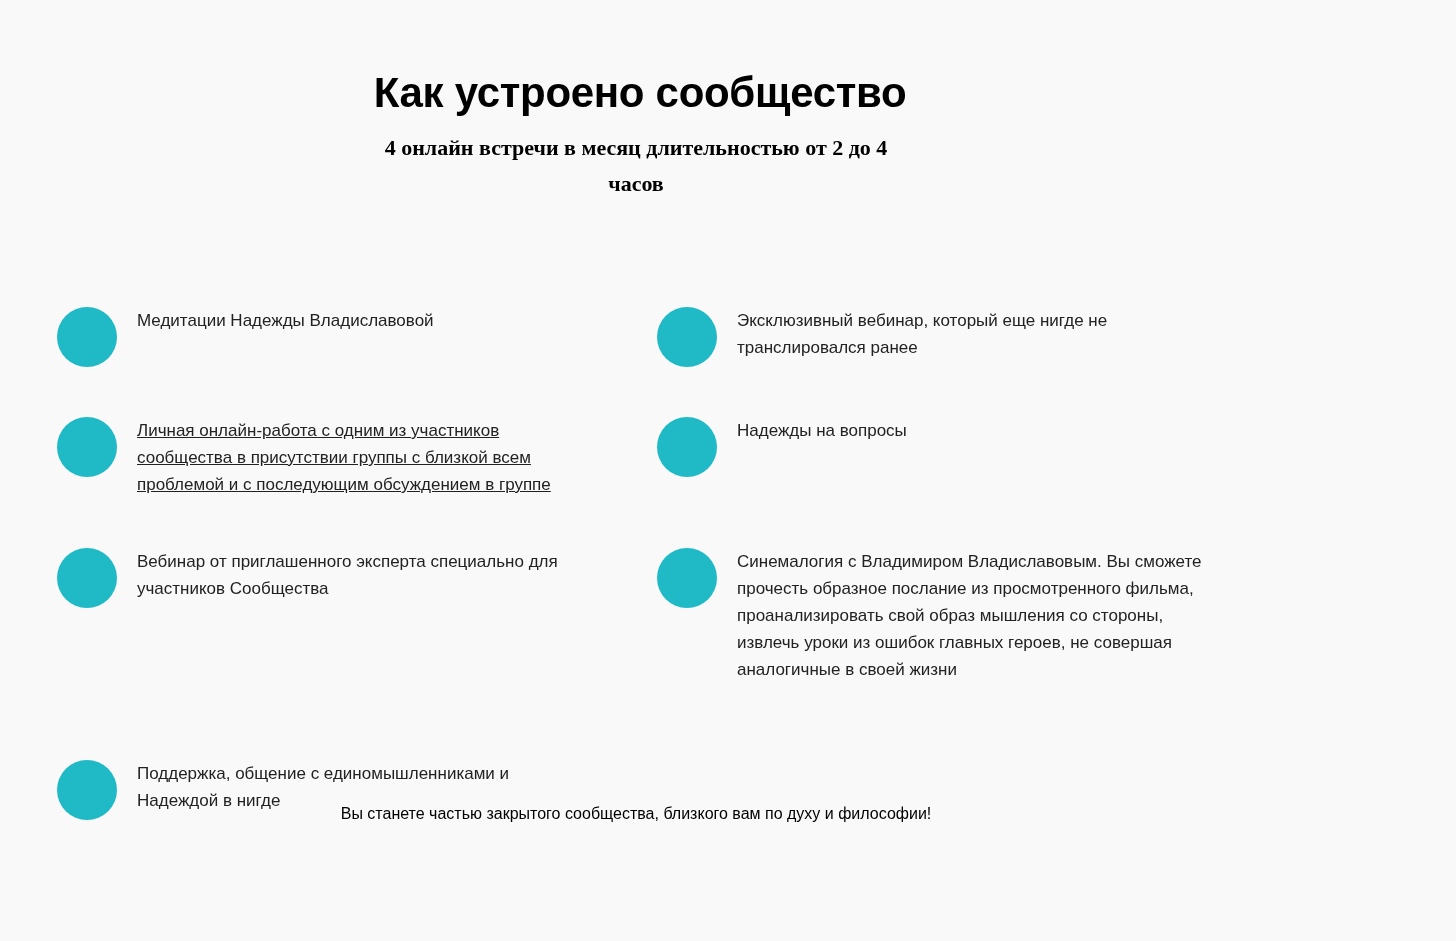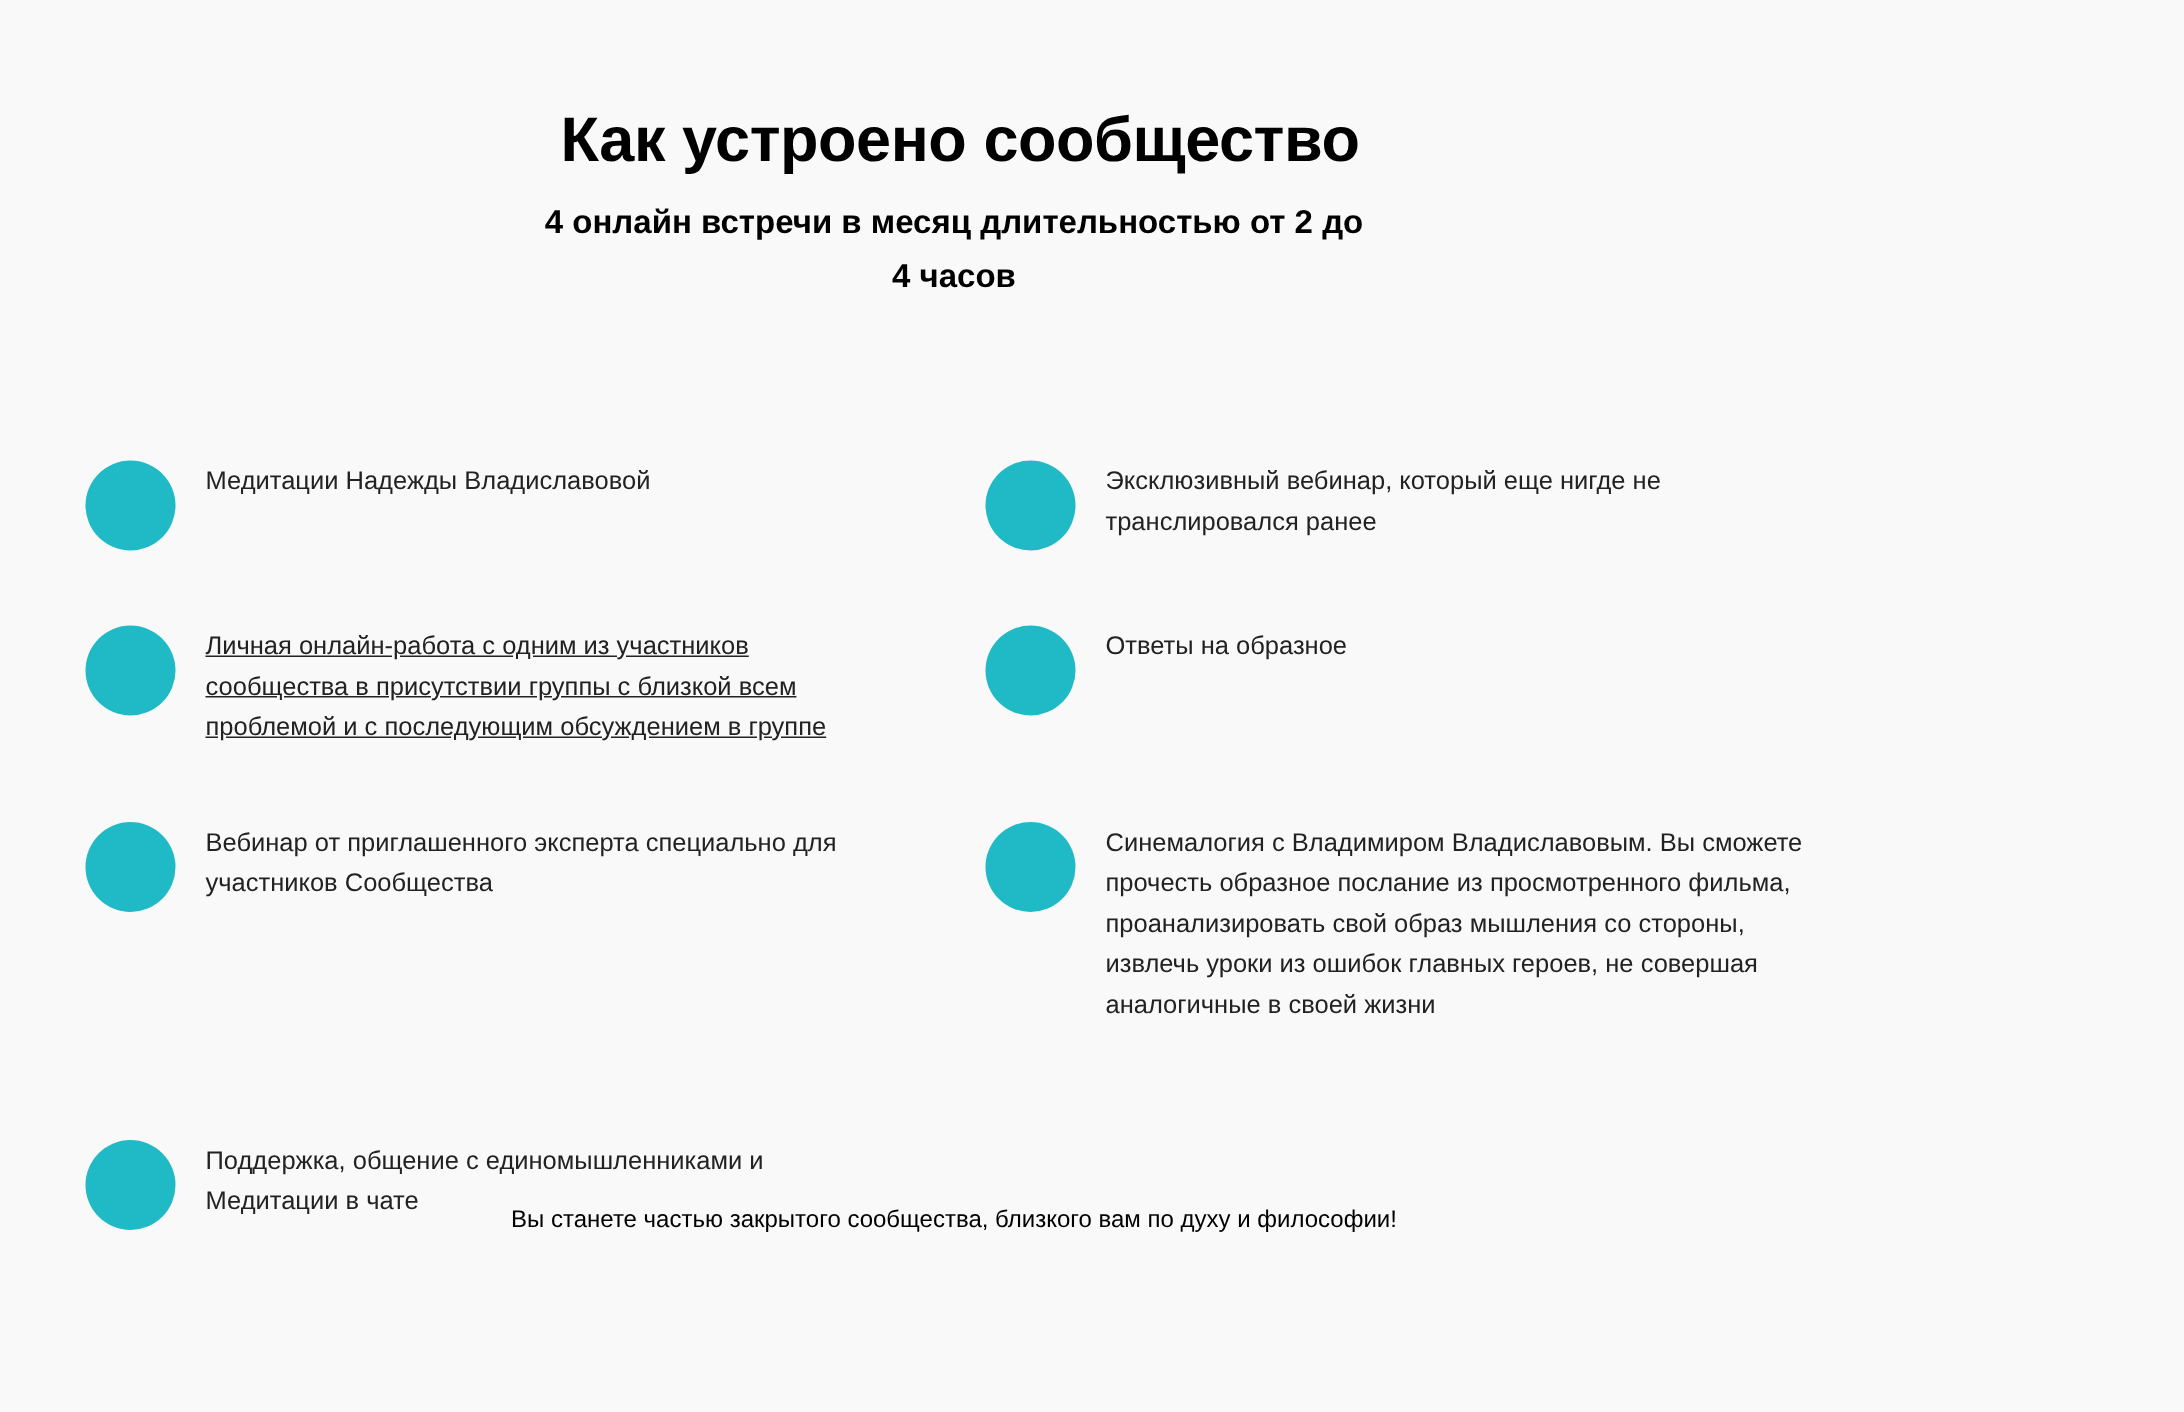--- a/index.html
+++ b/index.html
@@ -28,20 +28,21 @@
   }
   .subtitle {
     position: absolute;
     left: 360px;
     width: 552px;
     top: 130px;
     text-align: center;
     font-size: 22px;
     font-weight: bold;
     line-height: 36px;
+    font-family: Liberation Serif, serif;
   }
   .feature {
     position: absolute;
     width: 520px;
   }
   .feature .dot {
     position: absolute;
     left: 0;
     top: 0;
     width: 60px;
@@ -86,32 +87,32 @@
     <div class="text" style="width: 420px; color: rgb(34, 34, 34);">Эксклюзивный вебинар, который еще нигде не транслировался ранее</div>
   </div>
 
   <div class="feature" style="left:57px; top:417px;">
     <span class="dot" style="background: rgb(31, 186, 198);"></span>
     <div class="text" style="width: 460px; color: rgb(34, 34, 34); text-decoration: underline;">Личная онлайн-работа с одним из участников сообщества в присутствии группы с близкой всем проблемой и с последующим обсуждением в группе</div>
   </div>
 
   <div class="feature" style="left:657px; top:417px;">
     <span class="dot" style="background: rgb(31, 186, 198);"></span>
-    <div class="text" style="color: rgb(34, 34, 34);">Ответы на образное</div>
+    <div class="text" style="color: rgb(34, 34, 34);">Надежды на вопросы</div>
   </div>
 
   <div class="feature" style="left:57px; top:548px;">
     <span class="dot" style="background: rgb(31, 186, 198);"></span>
     <div class="text" style="width: 465px; color: rgb(34, 34, 34);">Вебинар от приглашенного эксперта специально для участников Сообщества</div>
   </div>
 
   <div class="feature" style="left:657px; top:548px;">
     <span class="dot" style="background: rgb(31, 186, 198);"></span>
     <div class="text" style="width: 490px; color: rgb(34, 34, 34);">Синемалогия с Владимиром Владиславовым. Вы сможете прочесть образное послание из просмотренного фильма, проанализировать свой образ мышления со стороны, извлечь уроки из ошибок главных героев, не совершая аналогичные в своей жизни</div>
   </div>
 
   <div class="feature" style="left:57px; top:760px;">
     <span class="dot" style="background: rgb(31, 186, 198);"></span>
-    <div class="text" style="width: 420px; color: rgb(34, 34, 34);">Поддержка, общение с единомышленниками и Медитации в чате</div>
+    <div class="text" style="width: 420px; color: rgb(34, 34, 34);">Поддержка, общение с единомышленниками и Надеждой в нигде</div>
   </div>
 </div>
 
 <div class="closing">Вы станете частью закрытого сообщества, близкого вам по духу и философии!</div>
 
 </body></html>

